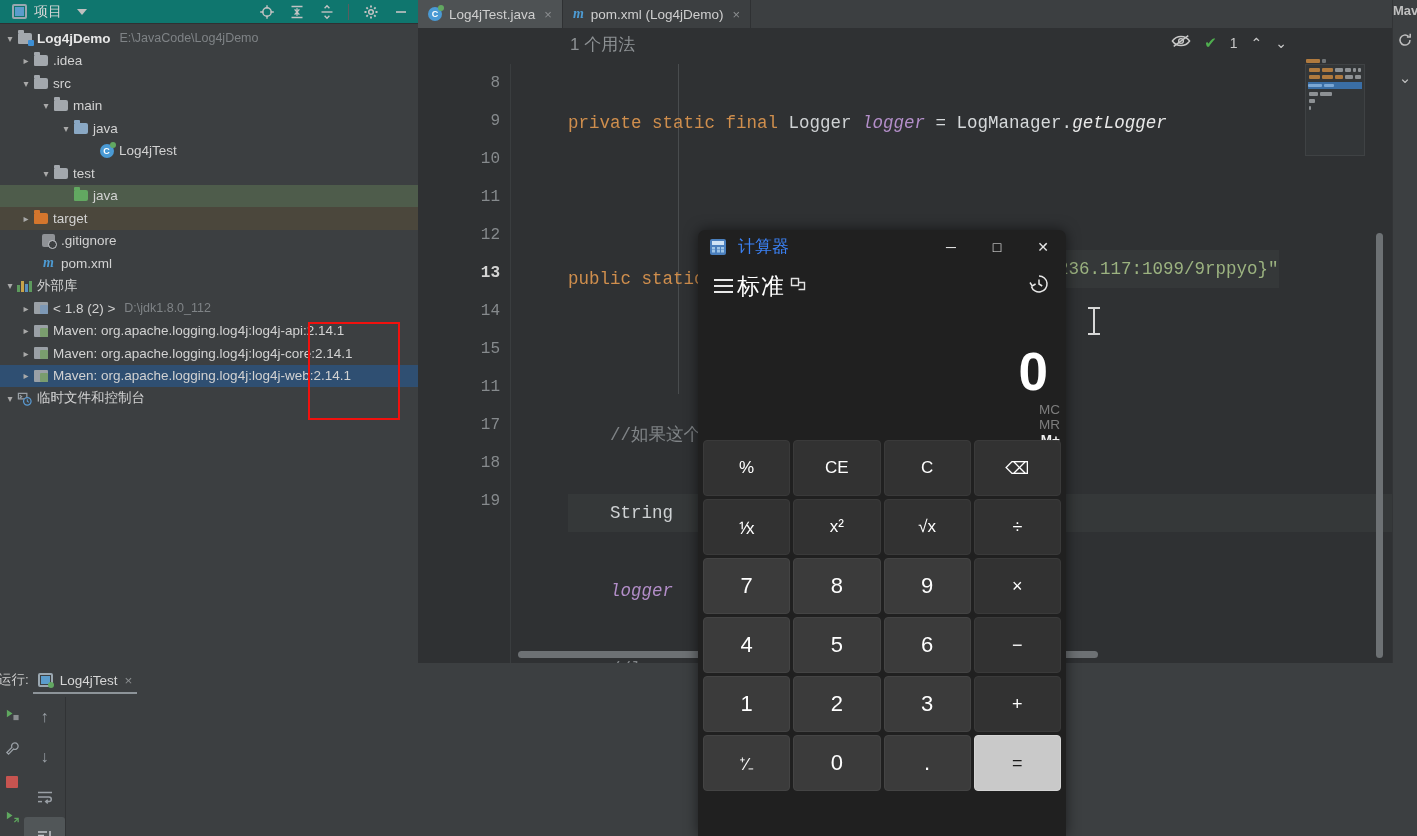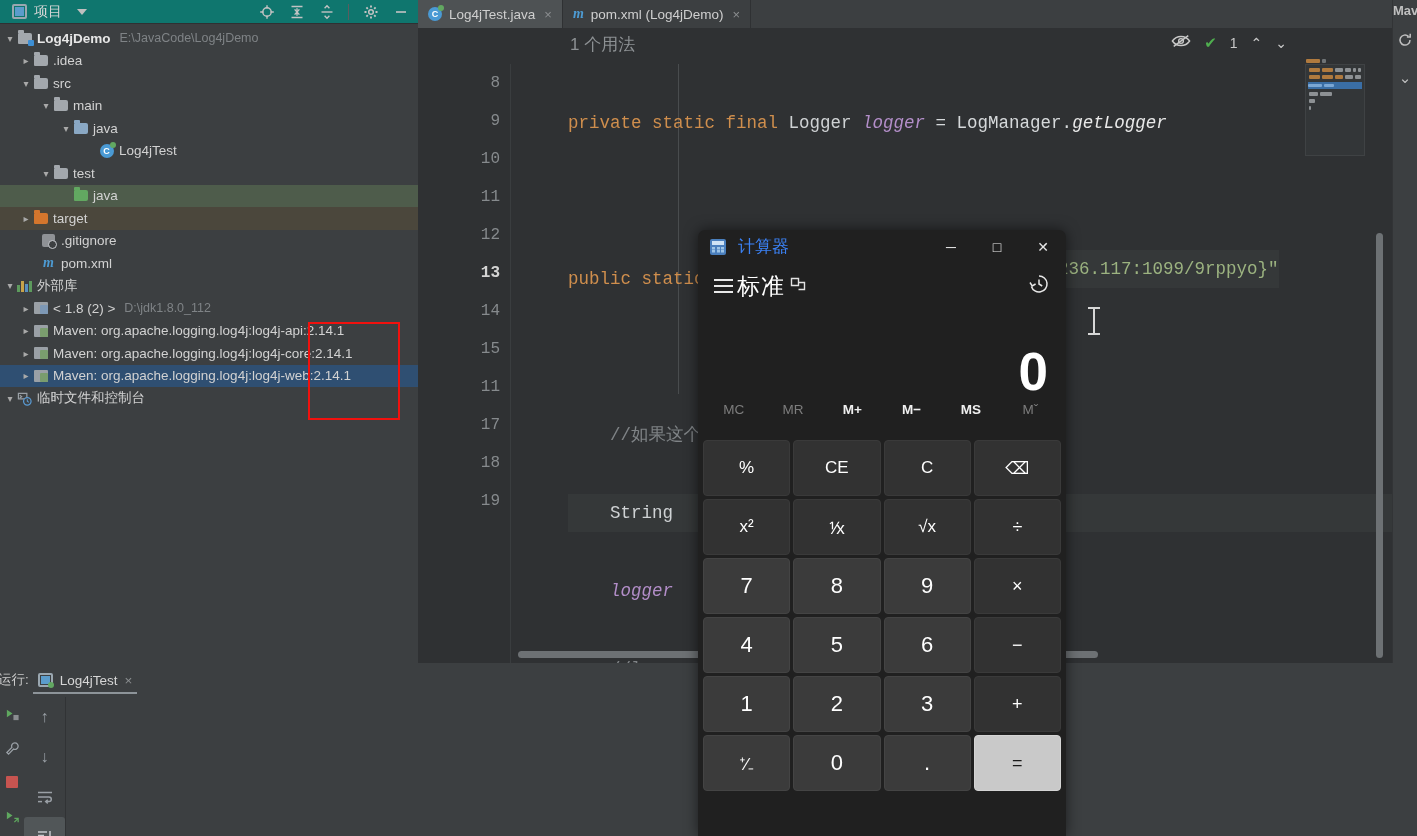--- a/index.html
+++ b/index.html
@@ -133,21 +133,21 @@
   .calc-wbtns{ margin-left:auto; display:flex; height:33px;}
   .wbtn{ width:46px; height:33px; display:flex; align-items:center; justify-content:center; color:#e6e6e6; font-size:14px;}
   .calc-nav{ height:46px; display:flex; align-items:center; padding:0 16px; gap:4px;}
   .hamb{ width:19px;}
   .hamb i{ display:block; height:1.8px; background:#e8e8e8; margin:4px 0;}
   .calc-mode{ font-size:23px; font-weight:normal; color:#fff; letter-spacing:1px;}
   .calc-keepico{ font-size:17px; color:#e2e2e2;}
   .calc-hist{ margin-left:auto; font-size:21px; color:#e8e8e8;}
   .calc-display{ height:93px; display:flex; align-items:flex-end; justify-content:flex-end; padding:0 18px 4px 0;}
   .calc-value{ font-size:53px; font-weight:600; line-height:1; color:#fff;}
-  .mem-row{ height:36px; display:flex; align-items:flex-start; padding:0 6px;}
+  .mem-row{ height:36px; display:flex; align-items:flex-end; padding:0 6px;flex-direction:column;}
   .mem-btn{ flex:1; text-align:center; font-size:13.5px; font-weight:bold; color:#f0f0f0;}
   .mem-btn.dis{ color:#7d7d7d; font-weight:normal;}
   .keys{ padding:2px 5px 6px 5px; display:grid; grid-template-columns:repeat(4,1fr); gap:3px;}
   .key{ height:56px; background:#323232; border:1px solid #3a3a3a; border-radius:4px; display:flex; align-items:center; justify-content:center;
         font-size:18px; color:#fff;}
   .key.num{ background:#3b3b3b; border-color:#444; font-size:22px;}
   .key.op{ background:#323232;}
   .key.eq{ background:#c9c9c9; color:#1a1a1a; border-color:#d4d4d4;}
   .key.sm{ font-size:17px;}
 
@@ -591,22 +591,22 @@
       <span class="mem-btn">MS</span>
       <span class="mem-btn dis">Mˇ</span>
     </div>
 
     <div class="keys">
       <div class="key op sm">%</div>
       <div class="key op sm">CE</div>
       <div class="key op sm">C</div>
       <div class="key op sm">⌫</div>
 
+      <div class="key op sm">⅟x</div>
       <div class="key op sm">x²</div>
-      <div class="key op sm">⅟x</div>
       <div class="key op sm">√x</div>
       <div class="key op">÷</div>
 
       <div class="key num">7</div>
       <div class="key num">8</div>
       <div class="key num">9</div>
       <div class="key op">×</div>
 
       <div class="key num">4</div>
       <div class="key num">5</div>

